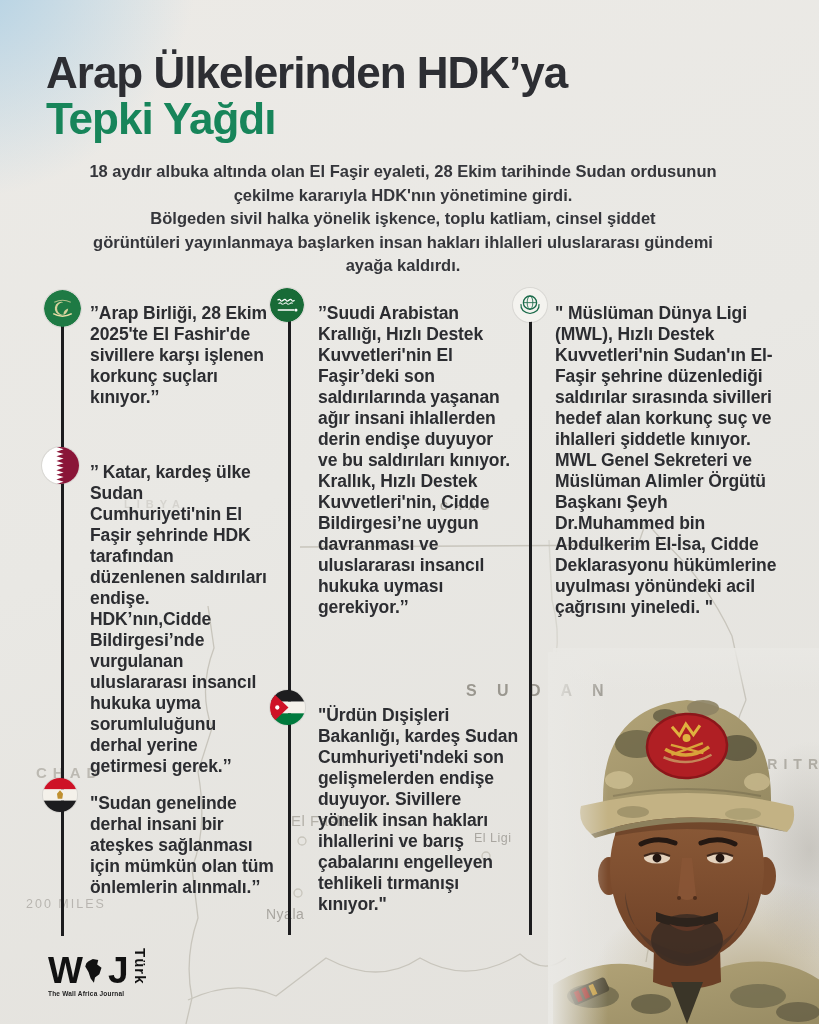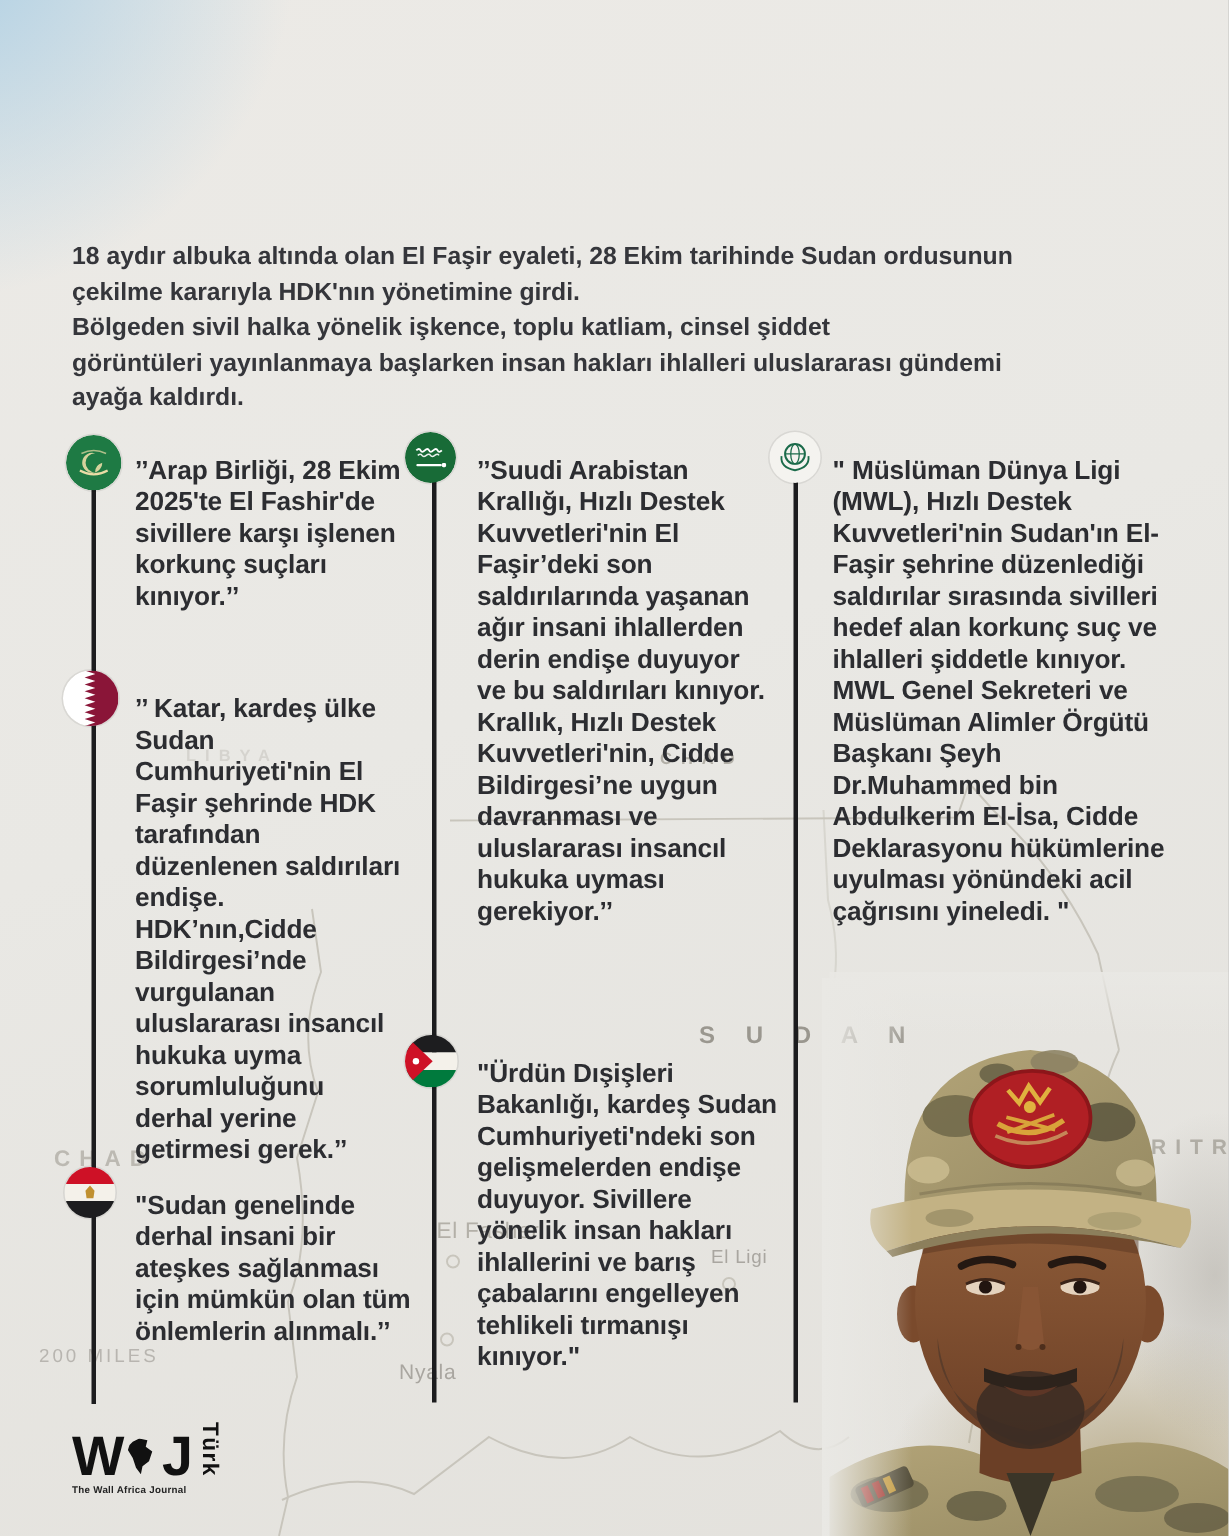--- a/index.html
+++ b/index.html
@@ -58,21 +58,25 @@
   <span class="abs map-label country" style="left:440px;top:500px;">CHAD</span>
   <span class="abs map-label country" style="left:124px;top:498px;opacity:.35;">LIBYA</span>
   <span class="abs map-label" style="left:466px;top:682px;font-size:16px;letter-spacing:8px;color:#9a978f;">S U D A N</span>
   <span class="abs map-label country" style="left:36px;top:764px;font-size:15px;opacity:.8;">CHAD</span>
   <span class="abs map-label country" style="left:752px;top:756px;font-size:14px;">ERITRE</span>
   <span class="abs city" style="left:291px;top:812px;font-size:15px;color:#b3b0a8;">El Fasher</span>
   <span class="abs city" style="left:474px;top:831px;">El Ligi</span>
   <span class="abs city" style="left:266px;top:906px;font-size:14px;">Nyala</span>
   <span class="abs city" style="left:26px;top:897px;letter-spacing:2px;opacity:.75;">200 MILES</span>
 
-  <p class="abs intro" style="margin:0;">18 aydır albuka altında olan El Faşir eyaleti, 28 Ekim tarihinde Sudan ordusunun
+  <h1 class="abs title" style="margin:0;">
+    <span class="t1">Arap Ülkelerinden HDK’ya</span>
+    <span class="t2">Tepki Yağdı</span>
+  </h1>
+  <p class="abs intro" style="margin:0;text-align:center;">18 aydır albuka altında olan El Faşir eyaleti, 28 Ekim tarihinde Sudan ordusunun
 çekilme kararıyla HDK'nın yönetimine girdi.
 Bölgeden sivil halka yönelik işkence, toplu katliam, cinsel şiddet
 görüntüleri yayınlanmaya başlarken insan hakları ihlalleri uluslararası gündemi
 ayağa kaldırdı.</p>
 
   <div class="abs tline" style="left:61px;top:312px;height:624px;"></div>
   <div class="abs tline" style="left:288px;top:310px;height:625px;"></div>
   <div class="abs tline" style="left:529px;top:310px;height:625px;"></div>
 
   <div class="abs flag" style="left:44px;top:290px;">

